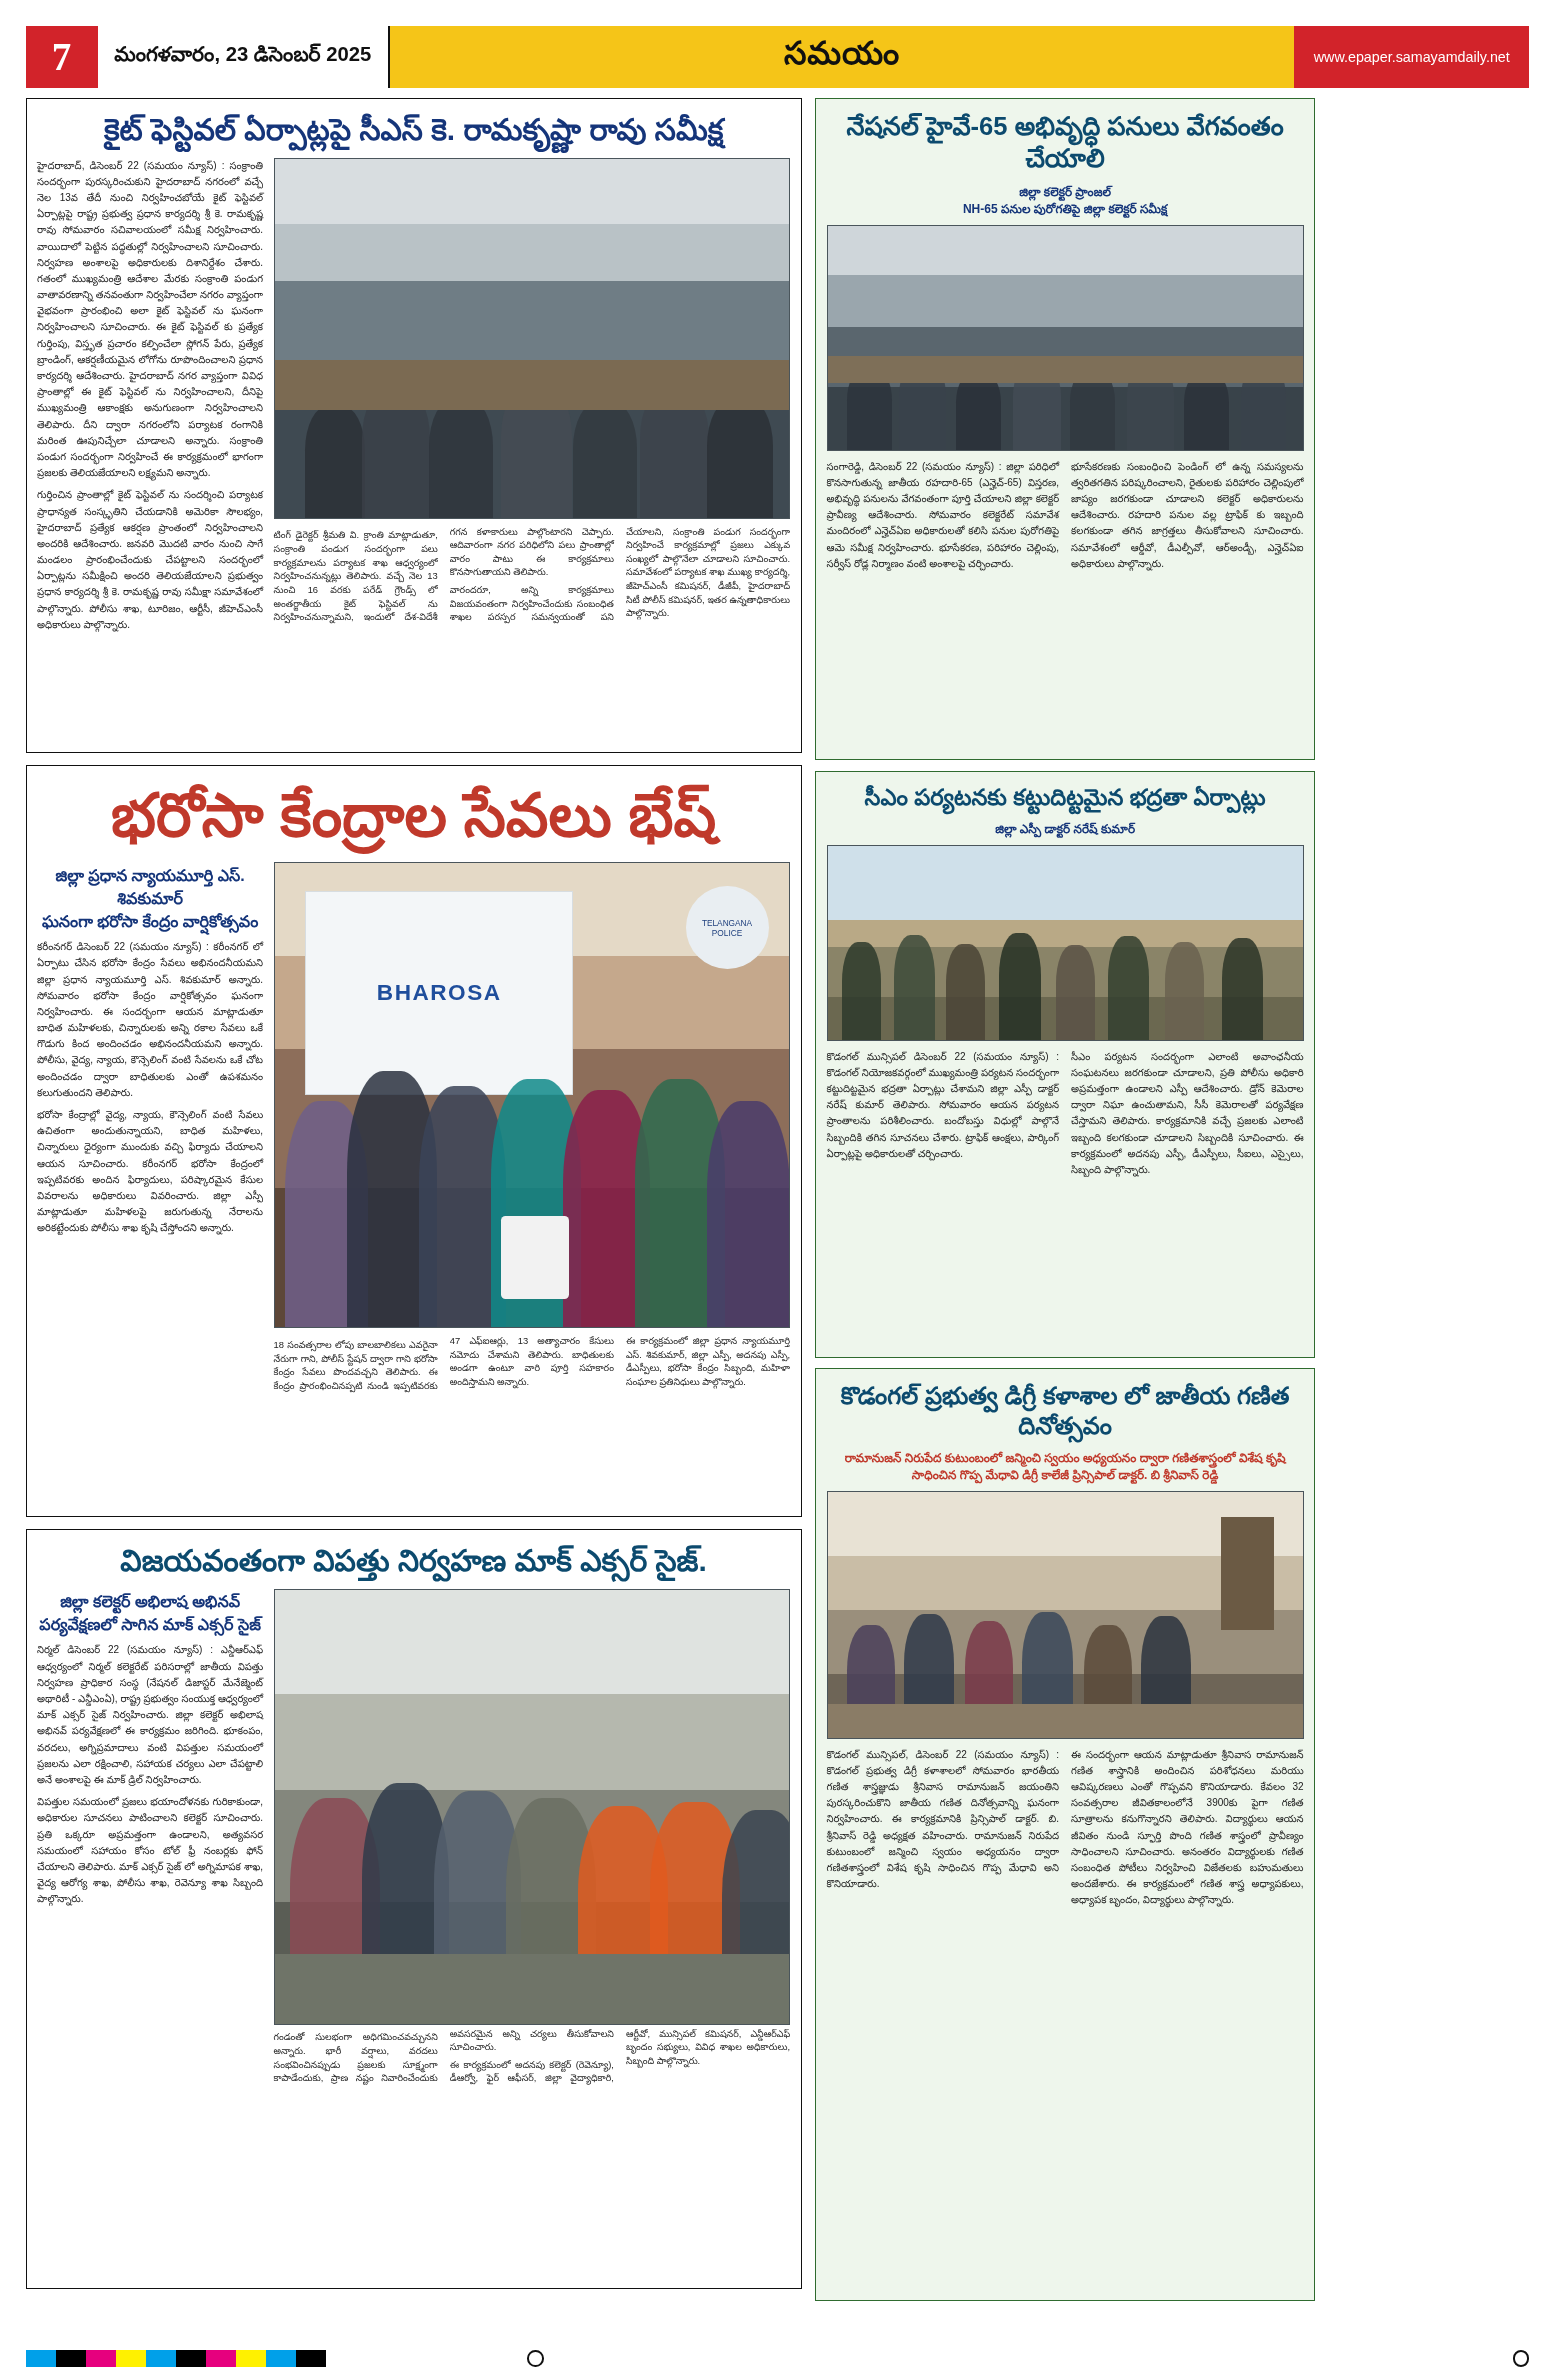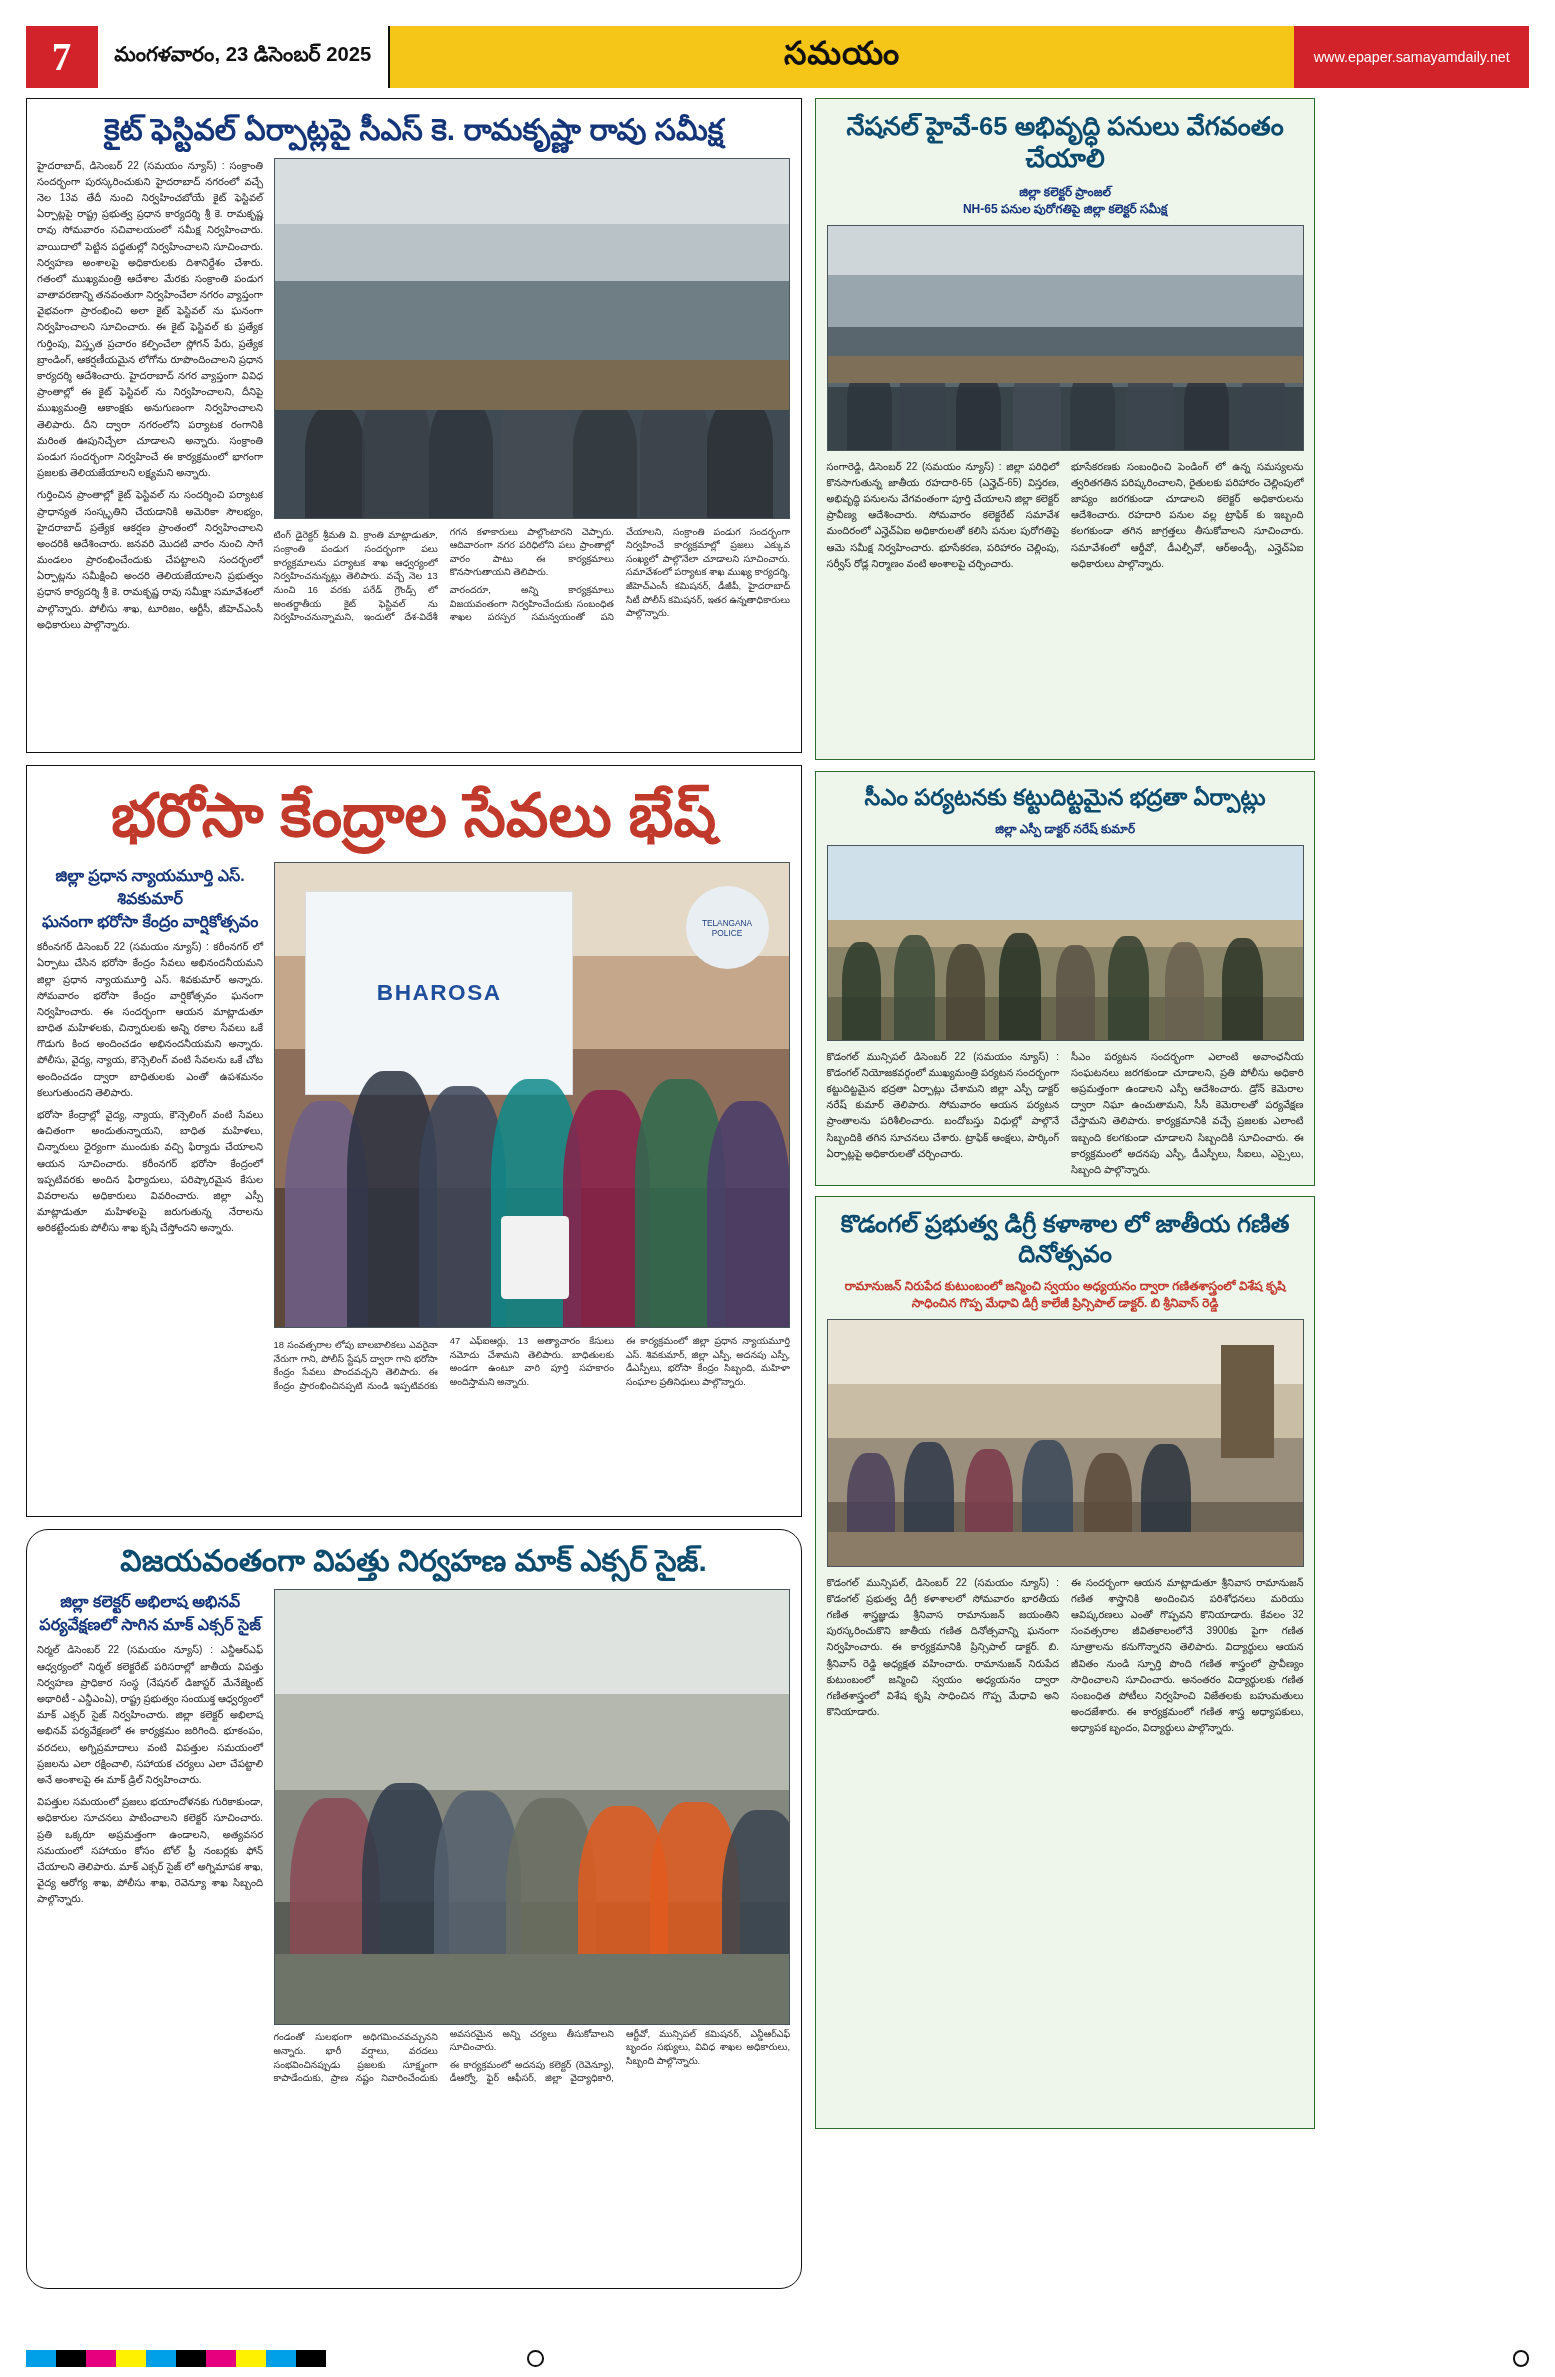--- a/index.html
+++ b/index.html
@@ -266,21 +266,21 @@
               </div>
             </div>
             <div class="cols3" style="margin-top:6px;">
               <div class="photo-cap">18 సంవత్సరాల లోపు బాలబాలికలు ఎవరైనా నేరుగా గాని, పోలీస్ స్టేషన్ ద్వారా గాని భరోసా కేంద్రం సేవలు పొందవచ్చని తెలిపారు. ఈ కేంద్రం ప్రారంభించినప్పటి నుండి ఇప్పటివరకు 47 ఎఫ్ఐఆర్లు, 13 అత్యాచారం కేసులు నమోదు చేశామని తెలిపారు. బాధితులకు అండగా ఉంటూ వారి పూర్తి సహకారం అందిస్తామని అన్నారు.</div>
               <div class="photo-cap">ఈ కార్యక్రమంలో జిల్లా ప్రధాన న్యాయమూర్తి ఎస్. శివకుమార్, జిల్లా ఎస్పీ, అదనపు ఎస్పీ, డీఎస్పీలు, భరోసా కేంద్రం సిబ్బంది, మహిళా సంఘాల ప్రతినిధులు పాల్గొన్నారు.</div>
             </div>
           </div>
         </div>
       </div>
 
-      <div class="box" style="height:760px;border-radius:22px;">
+      <div class="box" style="height:760px;">
         <div class="headline green">విజయవంతంగా విపత్తు నిర్వహణ మాక్ ఎక్సర్ సైజ్.</div>
         <div style="display:flex; gap:10.5px;">
           <div style="width:226px;">
             <div class="subhead" style="white-space:pre-line;">జిల్లా కలెక్టర్ అభిలాష అభినవ్
 పర్యవేక్షణలో సాగిన మాక్ ఎక్సర్ సైజ్</div>
             <div class="body-text">నిర్మల్ డిసెంబర్ 22 (సమయం న్యూస్) : ఎన్డీఆర్ఎఫ్ ఆధ్వర్యంలో నిర్మల్ కలెక్టరేట్ పరిసరాల్లో జాతీయ విపత్తు నిర్వహణ ప్రాధికార సంస్థ (నేషనల్ డిజాస్టర్ మేనేజ్మెంట్ అథారిటీ - ఎన్డీఎంఏ), రాష్ట్ర ప్రభుత్వం సంయుక్త ఆధ్వర్యంలో మాక్ ఎక్సర్ సైజ్ నిర్వహించారు. జిల్లా కలెక్టర్ అభిలాష అభినవ్ పర్యవేక్షణలో ఈ కార్యక్రమం జరిగింది. భూకంపం, వరదలు, అగ్నిప్రమాదాలు వంటి విపత్తుల సమయంలో ప్రజలను ఎలా రక్షించాలి, సహాయక చర్యలు ఎలా చేపట్టాలి అనే అంశాలపై ఈ మాక్ డ్రిల్ నిర్వహించారు.</div>
             <div class="body-text" style="margin-top:6px;">విపత్తుల సమయంలో ప్రజలు భయాందోళనకు గురికాకుండా, అధికారుల సూచనలు పాటించాలని కలెక్టర్ సూచించారు. ప్రతి ఒక్కరూ అప్రమత్తంగా ఉండాలని, అత్యవసర సమయంలో సహాయం కోసం టోల్ ఫ్రీ నంబర్లకు ఫోన్ చేయాలని తెలిపారు. మాక్ ఎక్సర్ సైజ్ లో అగ్నిమాపక శాఖ, వైద్య ఆరోగ్య శాఖ, పోలీసు శాఖ, రెవెన్యూ శాఖ సిబ్బంది పాల్గొన్నారు.</div>
           </div>
           <div style="flex:1;">
             <div class="photo ph-drill" style="height:436px;">
@@ -323,21 +323,21 @@
             <div class="fig" style="left:87%; width:45px; height:87px; background:#3a424b;"></div>
             <div style="position:absolute; left:0; right:0; top:58%; height:12%; background:#7e6f58;"></div>
           </div>
         </div>
         <div class="cols2" style="margin-top:7.5px;">
           <div class="body-text">సంగారెడ్డి, డిసెంబర్ 22 (సమయం న్యూస్) : జిల్లా పరిధిలో కొనసాగుతున్న జాతీయ రహదారి-65 (ఎన్హెచ్-65) విస్తరణ, అభివృద్ధి పనులను వేగవంతంగా పూర్తి చేయాలని జిల్లా కలెక్టర్ ప్రావీణ్య ఆదేశించారు. సోమవారం కలెక్టరేట్ సమావేశ మందిరంలో ఎన్హెచ్ఏఐ అధికారులతో కలిసి పనుల పురోగతిపై ఆమె సమీక్ష నిర్వహించారు. భూసేకరణ, పరిహారం చెల్లింపు, సర్వీస్ రోడ్ల నిర్మాణం వంటి అంశాలపై చర్చించారు.</div>
           <div class="body-text" style="margin-top:16px;">భూసేకరణకు సంబంధించి పెండింగ్ లో ఉన్న సమస్యలను త్వరితగతిన పరిష్కరించాలని, రైతులకు పరిహారం చెల్లింపులో జాప్యం జరగకుండా చూడాలని కలెక్టర్ అధికారులను ఆదేశించారు. రహదారి పనుల వల్ల ట్రాఫిక్ కు ఇబ్బంది కలగకుండా తగిన జాగ్రత్తలు తీసుకోవాలని సూచించారు. సమావేశంలో ఆర్డీవో, డీఎల్పీవో, ఆర్అండ్బీ, ఎన్హెచ్ఏఐ అధికారులు పాల్గొన్నారు.</div>
         </div>
       </div>
 
-      <div class="box green" style="height:415px;">
+      <div class="box green" style="height:587px;">
         <div class="headline green" style="font-size:22.6px;">సీఎం పర్యటనకు కట్టుదిట్టమైన భద్రతా ఏర్పాట్లు</div>
         <div class="small-italic">జిల్లా ఎస్పీ డాక్టర్ నరేష్ కుమార్</div>
         <div class="photo ph-field" style="height:196px; margin-top:7.5px;">
           <div class="ph-overlay-figs">
             <div class="fig" style="left:3%;  width:39px; height:98px; background:#2d3a2c;"></div>
             <div class="fig" style="left:14%; width:41px; height:105px; background:#3c4a3a;"></div>
             <div class="fig" style="left:25%; width:39px; height:96px; background:#4a4436;"></div>
             <div class="fig" style="left:36%; width:42px; height:107px; background:#243024;"></div>
             <div class="fig" style="left:48%; width:39px; height:95px; background:#5a5246;"></div>
             <div class="fig" style="left:59%; width:41px; height:104px; background:#33402f;"></div>

